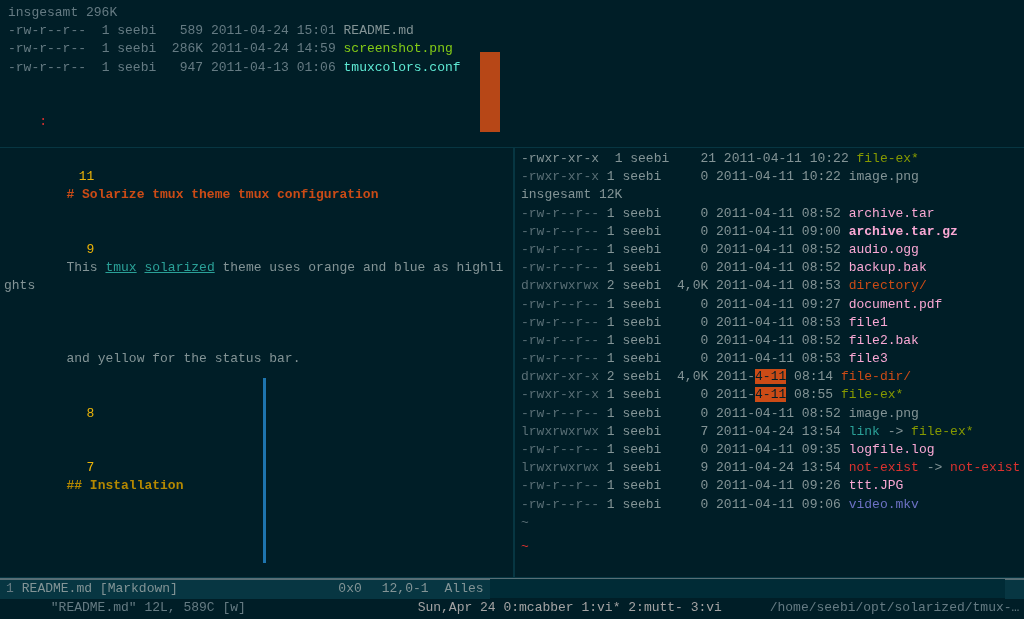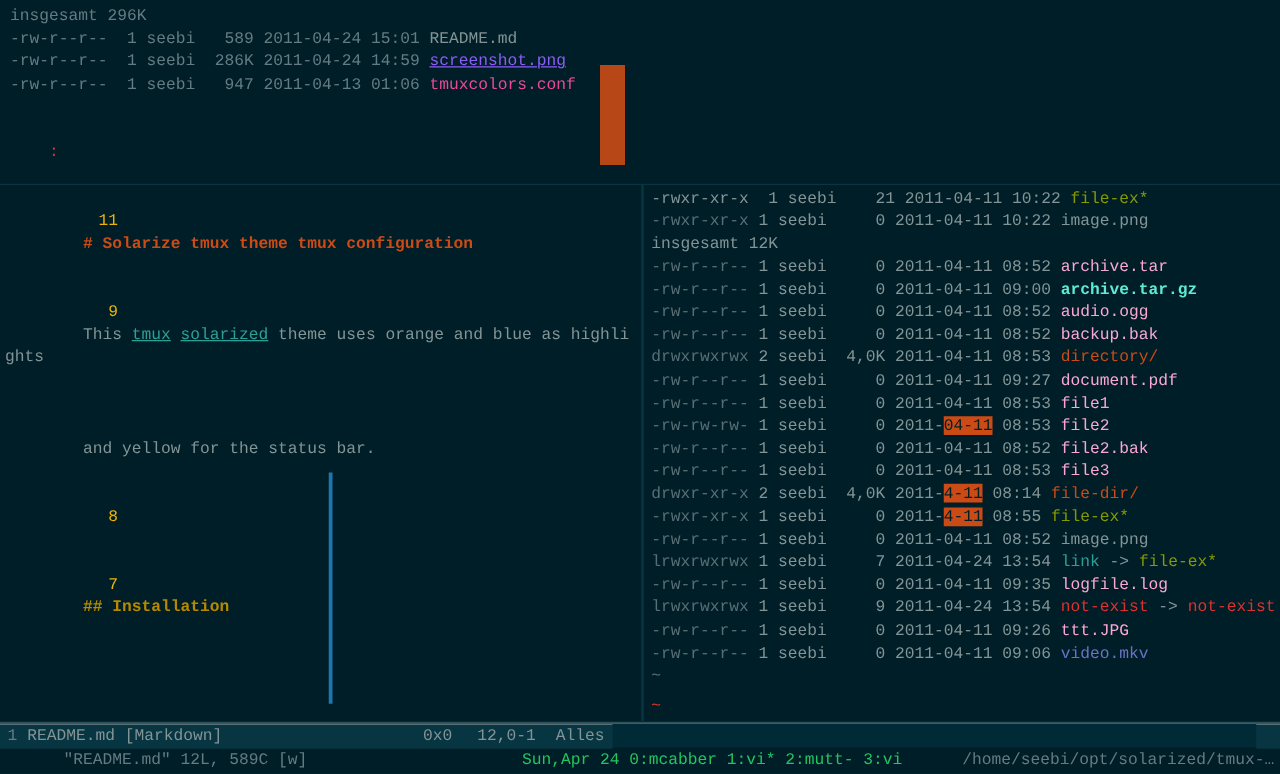--- a/index.html
+++ b/index.html
@@ -21,23 +21,23 @@
       height: 148px;
       position: relative;
       border-bottom: 1px solid #073642;
     }
 
     .term-line { white-space: pre; color: #657b83; }
     .term-line .perm { color: #657b83; }
     .term-line .user { color: #657b83; }
     .term-line .size-k { color: #657b83; text-align: right; }
     .term-line .date { color: #657b83; }
-    .term-line .fname-png { color: #8b5cf6; text-decoration: underline; }
+    .term-line .fname-png { color: #84cc16; }
     .term-line .fname-md { color: #839496; }
-    .term-line .fname-conf { color: #ec4899; }
+    .term-line .fname-conf { color: #5eead4; }
     .prompt-arrow { color: #859900; }
     .prompt-branch { color: #839496; }
 
     
     #orange-cursor {
       position: absolute;
       top: 52px;
       left: 480px;
       width: 20px;
       height: 80px;
@@ -103,21 +103,21 @@
 
     .file-line { white-space: pre; display: block; }
     .fl-perm { color: #586e75; }
     .fl-dir { color: #cb4b16; }
     .fl-link { color: #2aa198; margin-top: 24px; }
     .fl-link-arrow { color: #839496; }
     .fl-link-target { color: #859900; }
     .fl-err { color: #dc322f; }
     .fl-img { color: #839496; }
     .fl-normal { color: #f9a8d4; margin-top: 24px; }
-    .fl-compress { color: #5eead4; font-weight: bold; text-align: right; }
+    .fl-compress { color: #f9a8d4; font-weight: bold; text-align: right; }
     .fl-video { color: #6c71c4; }
 
     
     .highlight-orange {
       background: #cb4b16;
       color: #001e27;
     }
 
     .insgesamt { color: #839496; }
 
@@ -167,21 +167,21 @@
       white-space: pre;
     }
 
     #cmd-line-right {
       color: #657b83;
       white-space: nowrap;
       overflow: hidden;
       text-overflow: ellipsis;
     }
 
-    .cmd-arrow { color: #22c55e; }
+    .cmd-arrow { color: #a3a3a3; }
 
     
     .tilde-line { color: #586e75; }
 
     
     .fl-exec-star { color: #859900; }
   </style>
 </head>
 <body>
 
@@ -241,21 +241,20 @@
     <div class="file-line insgesamt">-rwxr-xr-x <span> 1 seebi </span><span>   21 </span><span>2011-04-11 10:22 </span><span class="fl-exec-star">file-ex*</span></div>
     <div class="file-line"><span class="fl-perm">-rwxr-xr-x</span><span> 1 seebi </span><span>    0 </span><span>2011-04-11 10:22 </span><span class="fl-img">image.png</span></div>
     <div class="file-line insgesamt">insgesamt 12K</div>
     <div class="file-line"><span class="fl-perm">-rw-r--r--</span><span> 1 seebi </span><span>    0 </span><span>2011-04-11 08:52 </span><span class="fl-normal">archive.tar</span></div>
     <div class="file-line"><span class="fl-perm">-rw-r--r--</span><span> 1 seebi </span><span>    0 </span><span>2011-04-11 09:00 </span><span class="fl-compress">archive.tar.gz</span></div>
     <div class="file-line"><span class="fl-perm">-rw-r--r--</span><span> 1 seebi </span><span>    0 </span><span>2011-04-11 08:52 </span><span class="fl-normal">audio.ogg</span></div>
     <div class="file-line"><span class="fl-perm">-rw-r--r--</span><span> 1 seebi </span><span>    0 </span><span>2011-04-11 08:52 </span><span class="fl-normal">backup.bak</span></div>
     <div class="file-line"><span class="fl-perm">drwxrwxrwx</span><span> 2 seebi </span><span> 4,0K </span><span>2011-04-11 08:53 </span><span class="fl-dir">directory/</span></div>
     <div class="file-line"><span class="fl-perm">-rw-r--r--</span><span> 1 seebi </span><span>    0 </span><span>2011-04-11 09:27 </span><span class="fl-normal">document.pdf</span></div>
     <div class="file-line"><span class="fl-perm">-rw-r--r--</span><span> 1 seebi </span><span>    0 </span><span>2011-04-11 08:53 </span><span class="fl-normal">file1</span></div>
-    <div class="file-line"><span class="fl-perm">-rw-rw-rw-</span><span> 1 seebi </span><span>    0 </span><span>2011-</span><span class="highlight-orange">04-11</span><span> 08:53 </span><span class="fl-normal">file2</span></div>
     <div class="file-line"><span class="fl-perm">-rw-r--r--</span><span> 1 seebi </span><span>    0 </span><span>2011-04-11 08:52 </span><span class="fl-normal">file2.bak</span></div>
     <div class="file-line"><span class="fl-perm">-rw-r--r--</span><span> 1 seebi </span><span>    0 </span><span>2011-04-11 08:53 </span><span class="fl-normal">file3</span></div>
     <div class="file-line"><span class="fl-perm">drwxr-xr-x</span><span> 2 seebi </span><span> 4,0K </span><span>2011-</span><span class="highlight-orange">4-11</span><span> 08:14 </span><span class="fl-dir">file-dir/</span></div>
     <div class="file-line"><span class="fl-perm">-rwxr-xr-x</span><span> 1 seebi </span><span>    0 </span><span>2011-</span><span class="highlight-orange">4-11</span><span> 08:55 </span><span class="fl-exec-star">file-ex*</span></div>
     <div class="file-line"><span class="fl-perm">-rw-r--r--</span><span> 1 seebi </span><span>    0 </span><span>2011-04-11 08:52 </span><span class="fl-img">image.png</span></div>
     <div class="file-line"><span class="fl-perm">lrwxrwxrwx</span><span> 1 seebi </span><span>    7 </span><span>2011-04-24 13:54 </span><span class="fl-link">link</span><span class="fl-link-arrow"> -&gt; </span><span class="fl-link-target">file-ex*</span></div>
     <div class="file-line"><span class="fl-perm">-rw-r--r--</span><span> 1 seebi </span><span>    0 </span><span>2011-04-11 09:35 </span><span class="fl-normal">logfile.log</span></div>
     <div class="file-line"><span class="fl-perm">lrwxrwxrwx</span><span> 1 seebi </span><span>    9 </span><span>2011-04-24 13:54 </span><span class="fl-err">not-exist</span><span class="fl-link-arrow"> -&gt; </span><span class="fl-err">not-exist</span></div>
     <div class="file-line"><span class="fl-perm">-rw-r--r--</span><span> 1 seebi </span><span>    0 </span><span>2011-04-11 09:26 </span><span class="fl-normal">ttt.JPG</span></div>
     <div class="file-line"><span class="fl-perm">-rw-r--r--</span><span> 1 seebi </span><span>    0 </span><span>2011-04-11 09:06 </span><span class="fl-video">video.mkv</span></div>

